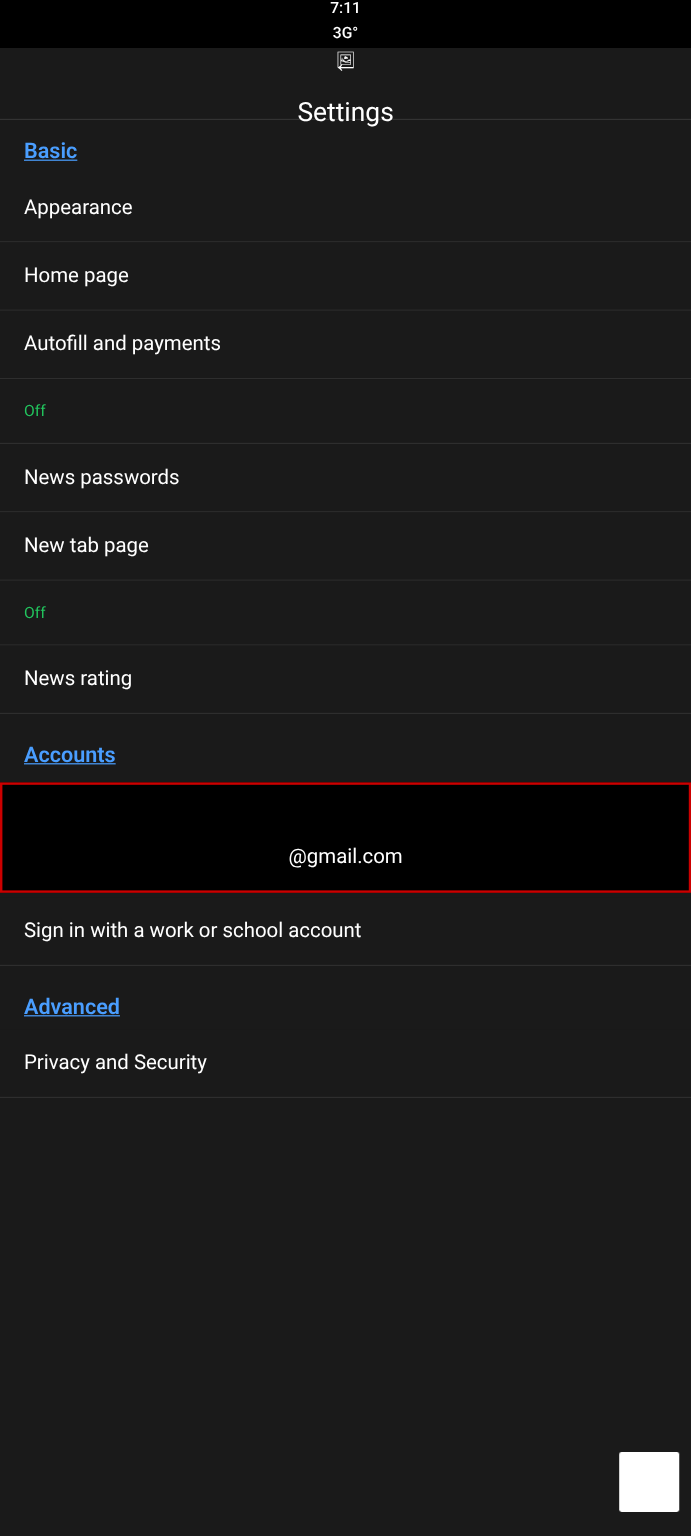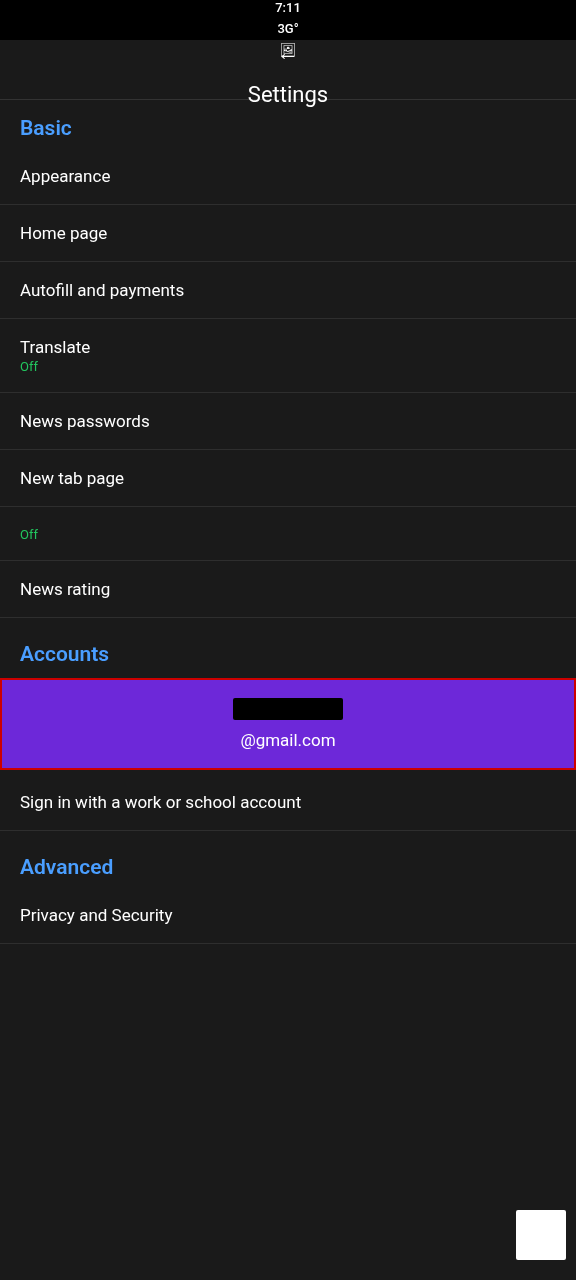--- a/index.html
+++ b/index.html
@@ -64,22 +64,23 @@
 
     .header-title {
       font-size: 22px;
       font-weight: 400;
       color: #ffffff;
     }
 
     
     .section-label {
       padding: 16px 20px 8px 20px;
-      font-size: 21px;
+      font-size: 18px;
       font-weight: 600;
+      text-decoration: underline;
     }
 
     .section-label.blue {
       color: #4a9eff;
     }
 
     
     .settings-item {
       padding: 18px 20px;
       border-bottom: 1px solid #2e2e2e;
@@ -98,21 +99,21 @@
       color: #22c55e;
       margin-top: 2px;
     }
 
     
     .account-item {
       margin: 4px 0;
       padding: 18px 20px;
       border: 2px solid #cc0000;
       cursor: pointer;
-      background-color: #6d28d9;
+      background-color: #000000;
       display: flex;
       align-items: center;
       gap: 10px;
     }
 
     .account-email-redacted {
       display: inline-block;
       width: 110px;
       height: 22px;
       background-color: #000000;
@@ -165,21 +166,20 @@
 
 <div class="settings-item">
   <div class="item-title">Home page</div>
 </div>
 
 <div class="settings-item">
   <div class="item-title">Autofill and payments</div>
 </div>
 
 <div class="settings-item">
-  <div class="item-title">Translate</div>
   <div class="item-subtitle">Off</div>
 </div>
 
 <div class="settings-item">
   <div class="item-title">News passwords</div>
 </div>
 
 <div class="settings-item">
   <div class="item-title">New tab page</div>
 </div>

